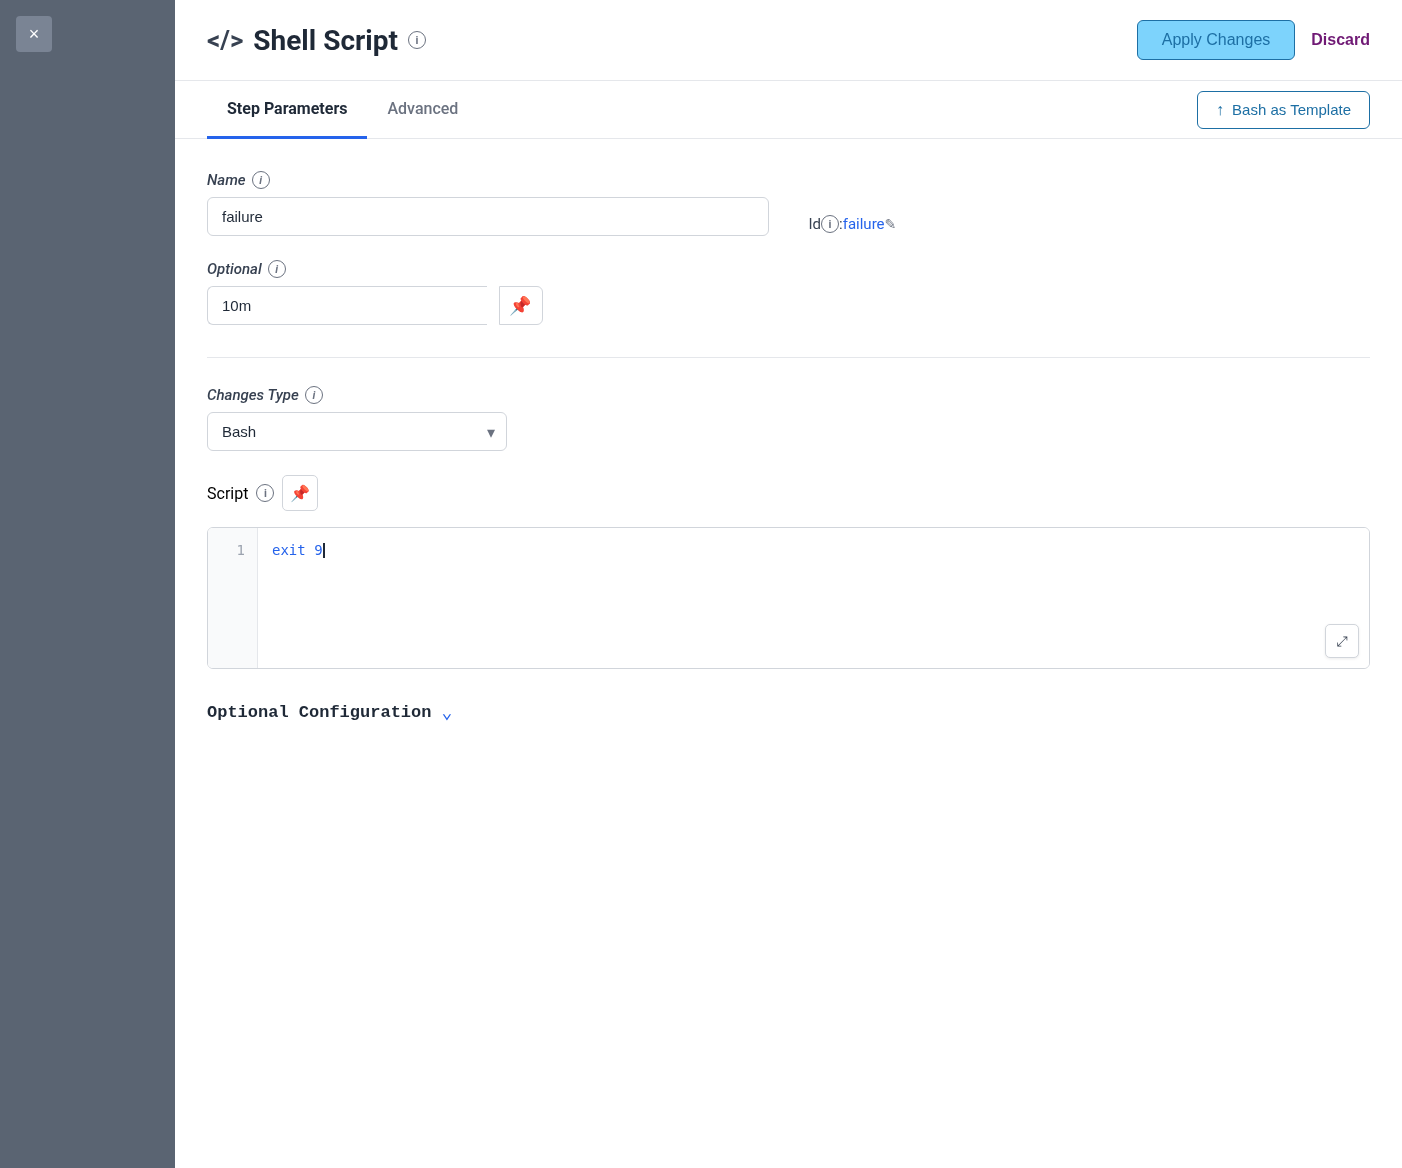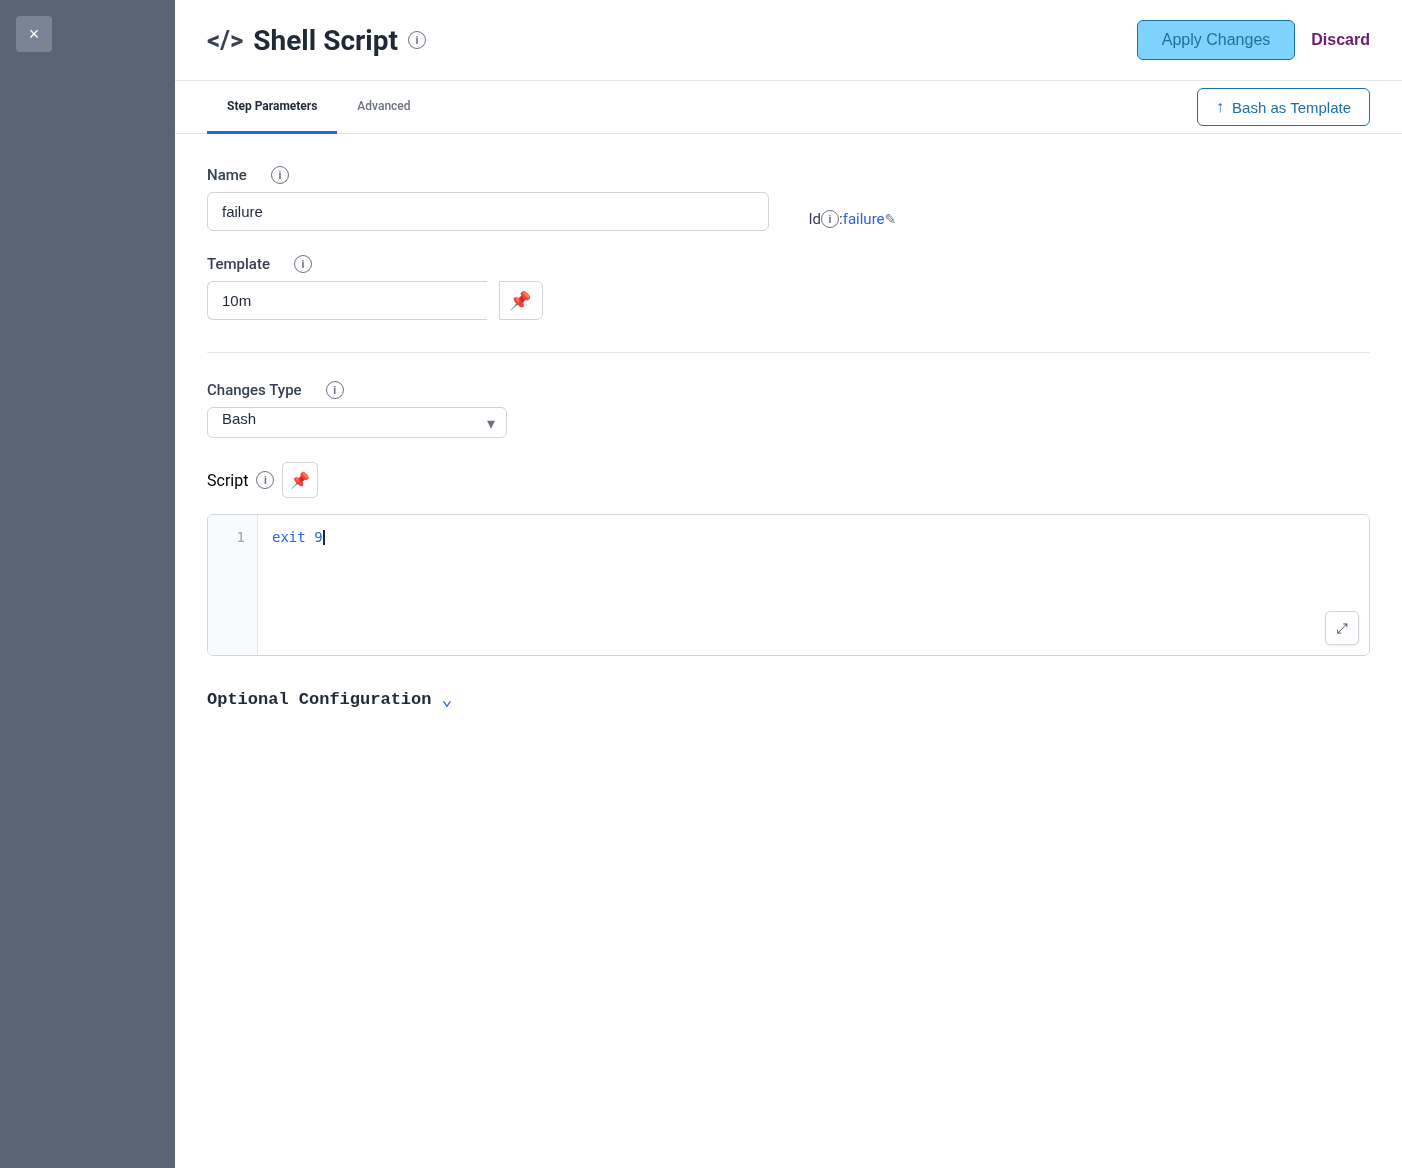--- a/index.html
+++ b/index.html
@@ -121,21 +121,21 @@
     }
 
     .tabs-left {
       display: flex;
       align-items: center;
       gap: 0;
     }
 
     .tab {
       padding: 18px 20px;
-      font-size: 12px;
+      font-size: 16px;
       font-weight: 500;
       color: #6b7280;
       cursor: pointer;
       border-bottom: 3px solid transparent;
       margin-bottom: -1px;
     }
 
     .tab.active {
       color: #1f2937;
       font-weight: 700;
@@ -187,24 +187,25 @@
     .form-group.name-group {
       flex: 1;
     }
 
     .form-group.id-group {
       flex: 1;
     }
 
     .field-label {
       display: flex;
-      gap: 24px;
+      gap: 6px;
       font-size: 15px;
       font-weight: 500;
       color: #374151;
+      font-style: italic;
     }
 
     .id-label-row {
       display: flex;
       align-items: center;
       font-size: 15px;
       color: #374151;
       margin-top: 8px;
     }
 
@@ -269,21 +270,21 @@
       margin-bottom: 24px;
     }
 
     .select-wrapper {
       position: relative;
       width: 300px;
     }
 
     .form-select {
       width: 100%;
-      padding: 2px 40px 10px 14px;
+      padding: 10px 40px 10px 14px;
       border: 1px solid #d1d5db;
       border-radius: 6px;
       font-size: 15px;
       color: #1f2937;
       appearance: none;
       background: white;
       cursor: pointer;
       outline: none;
     }
 
@@ -456,21 +457,21 @@
           <span class="info-icon">i</span>
           <span style="color:#374151;font-size:15px;">:</span>
           <span class="id-value">failure</span>
           <span class="edit-icon">✎</span>
         </div>
       </div>
     </div>
 
     <div class="form-group form-section">
       <div class="field-label">
-        <span>Template</span>
+        <span>Optional</span>
         <span class="info-icon">i</span>
       </div>
       <div class="timeout-group">
         <input class="timeout-input" type="text" value="10m" style="">
         <button class="pin-btn">
           <span>📌</span>
         </button>
       </div>
     </div>
 

